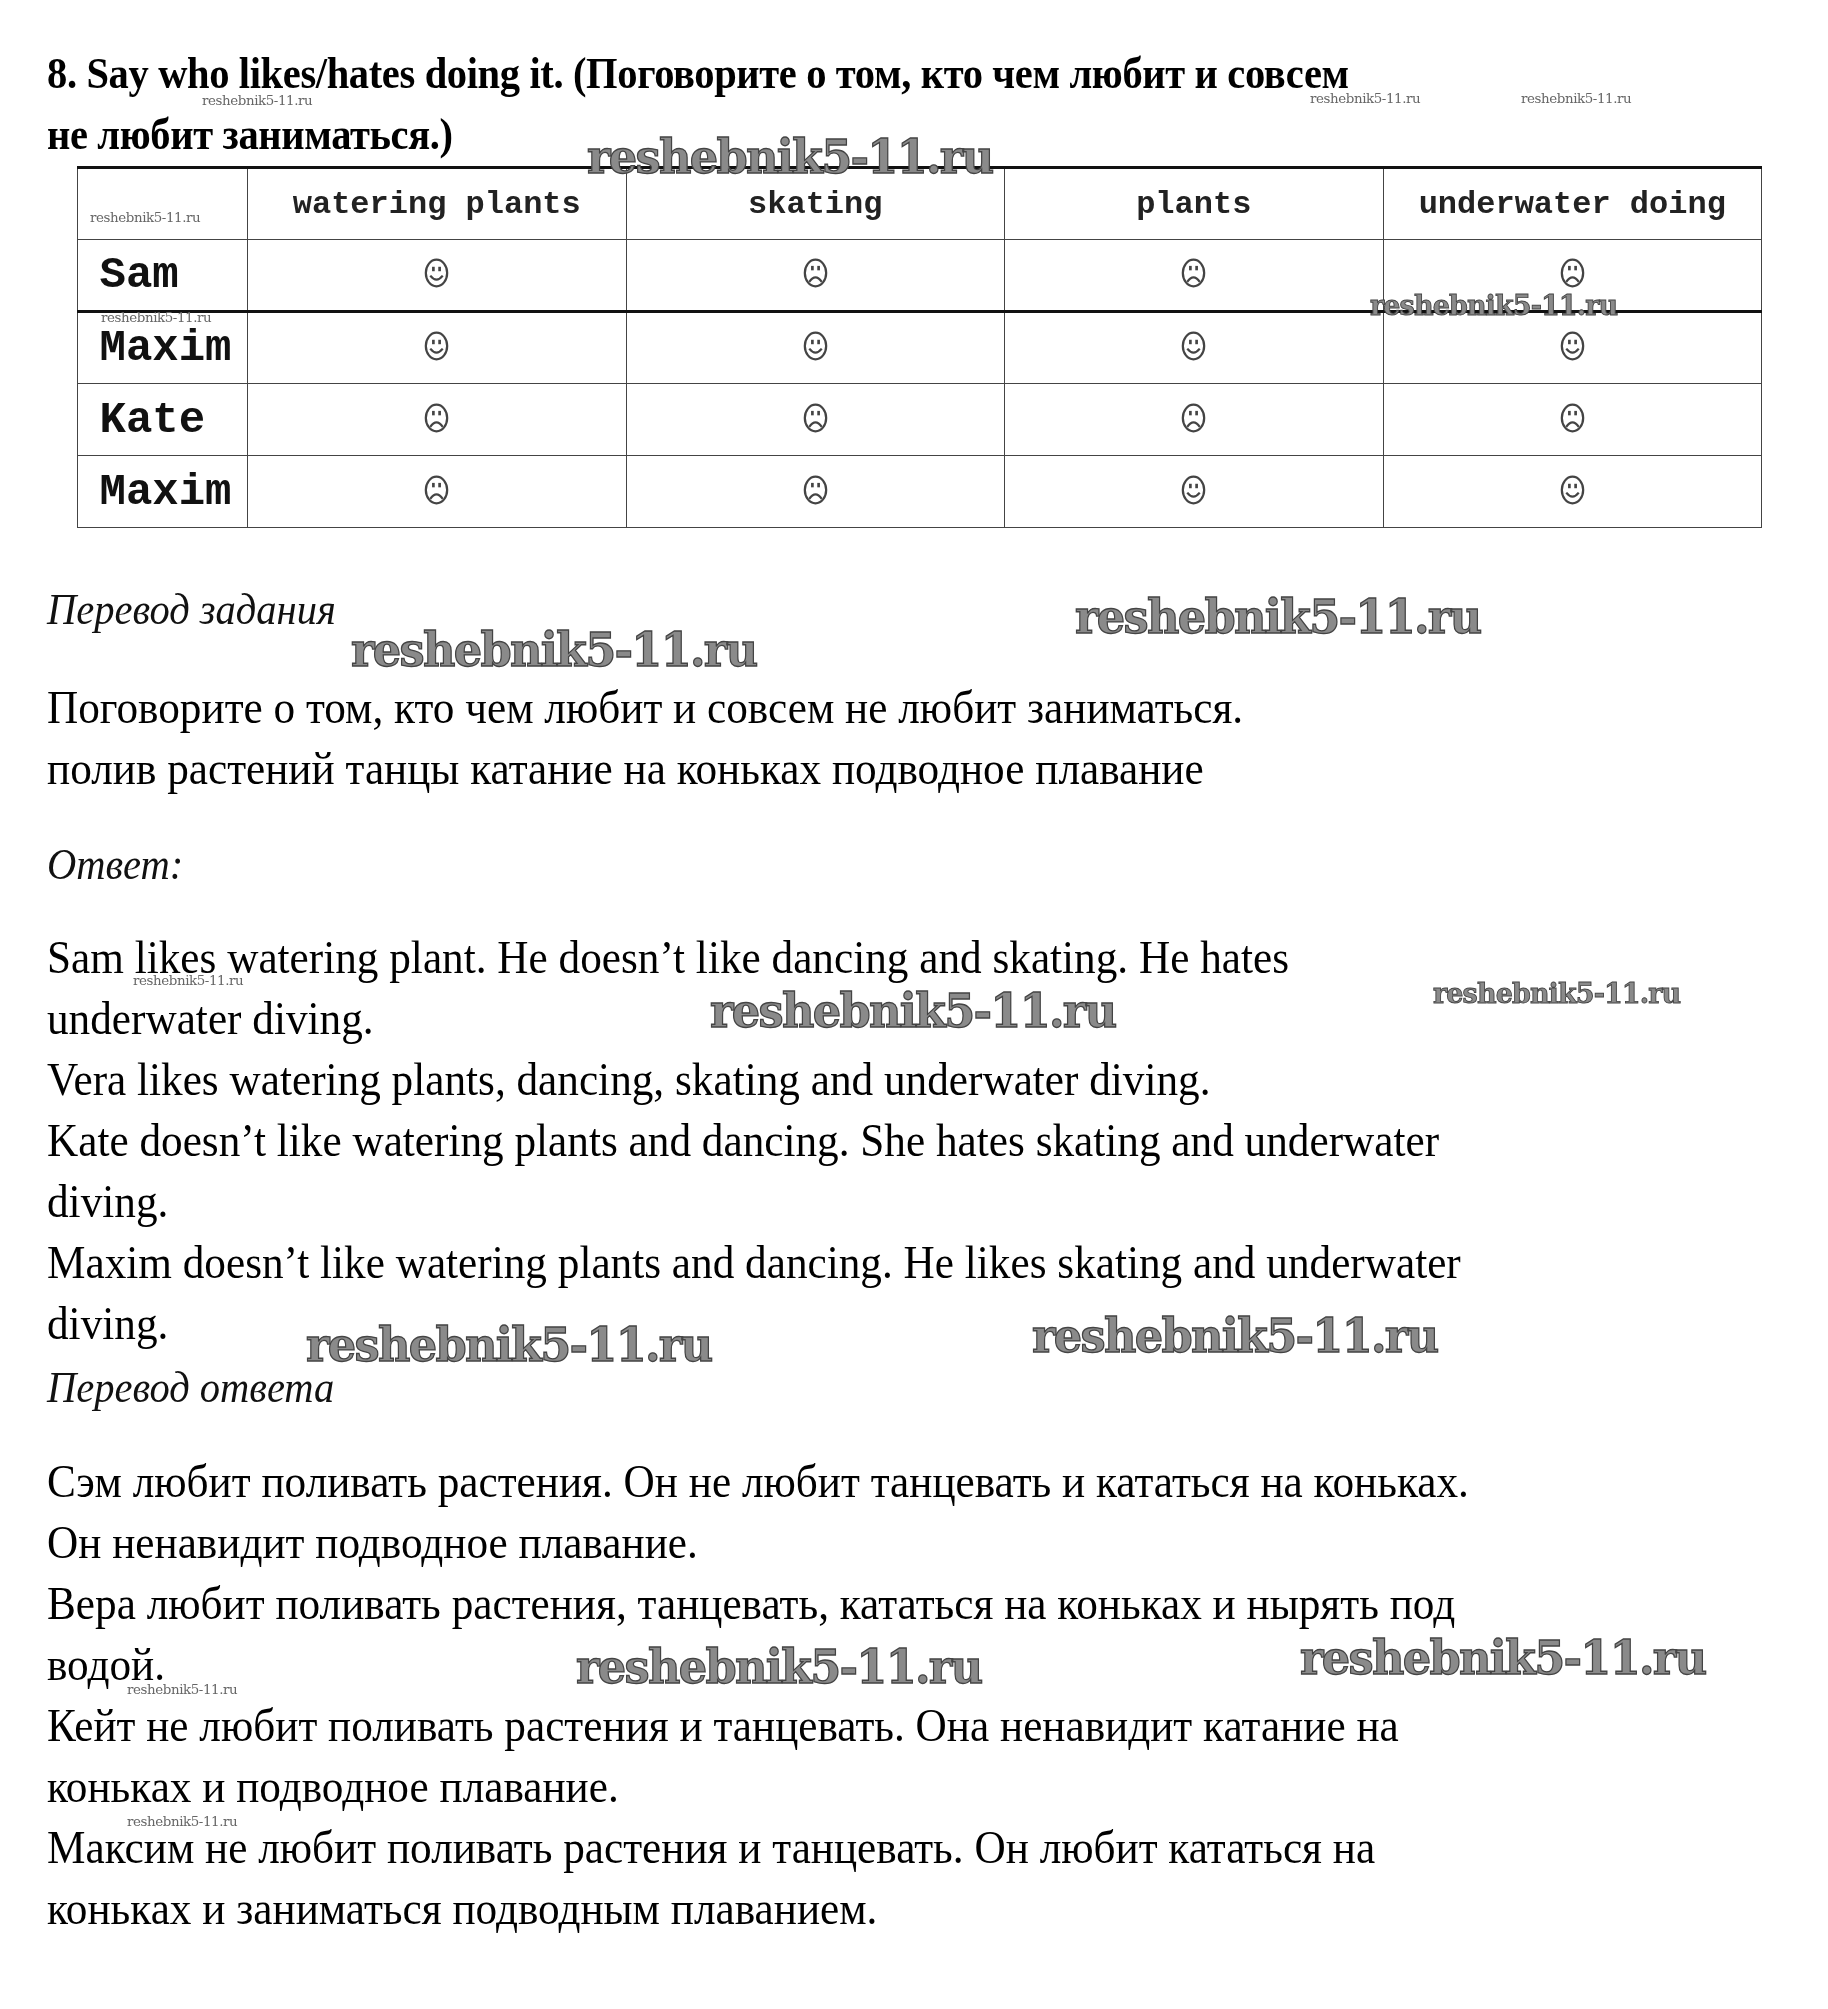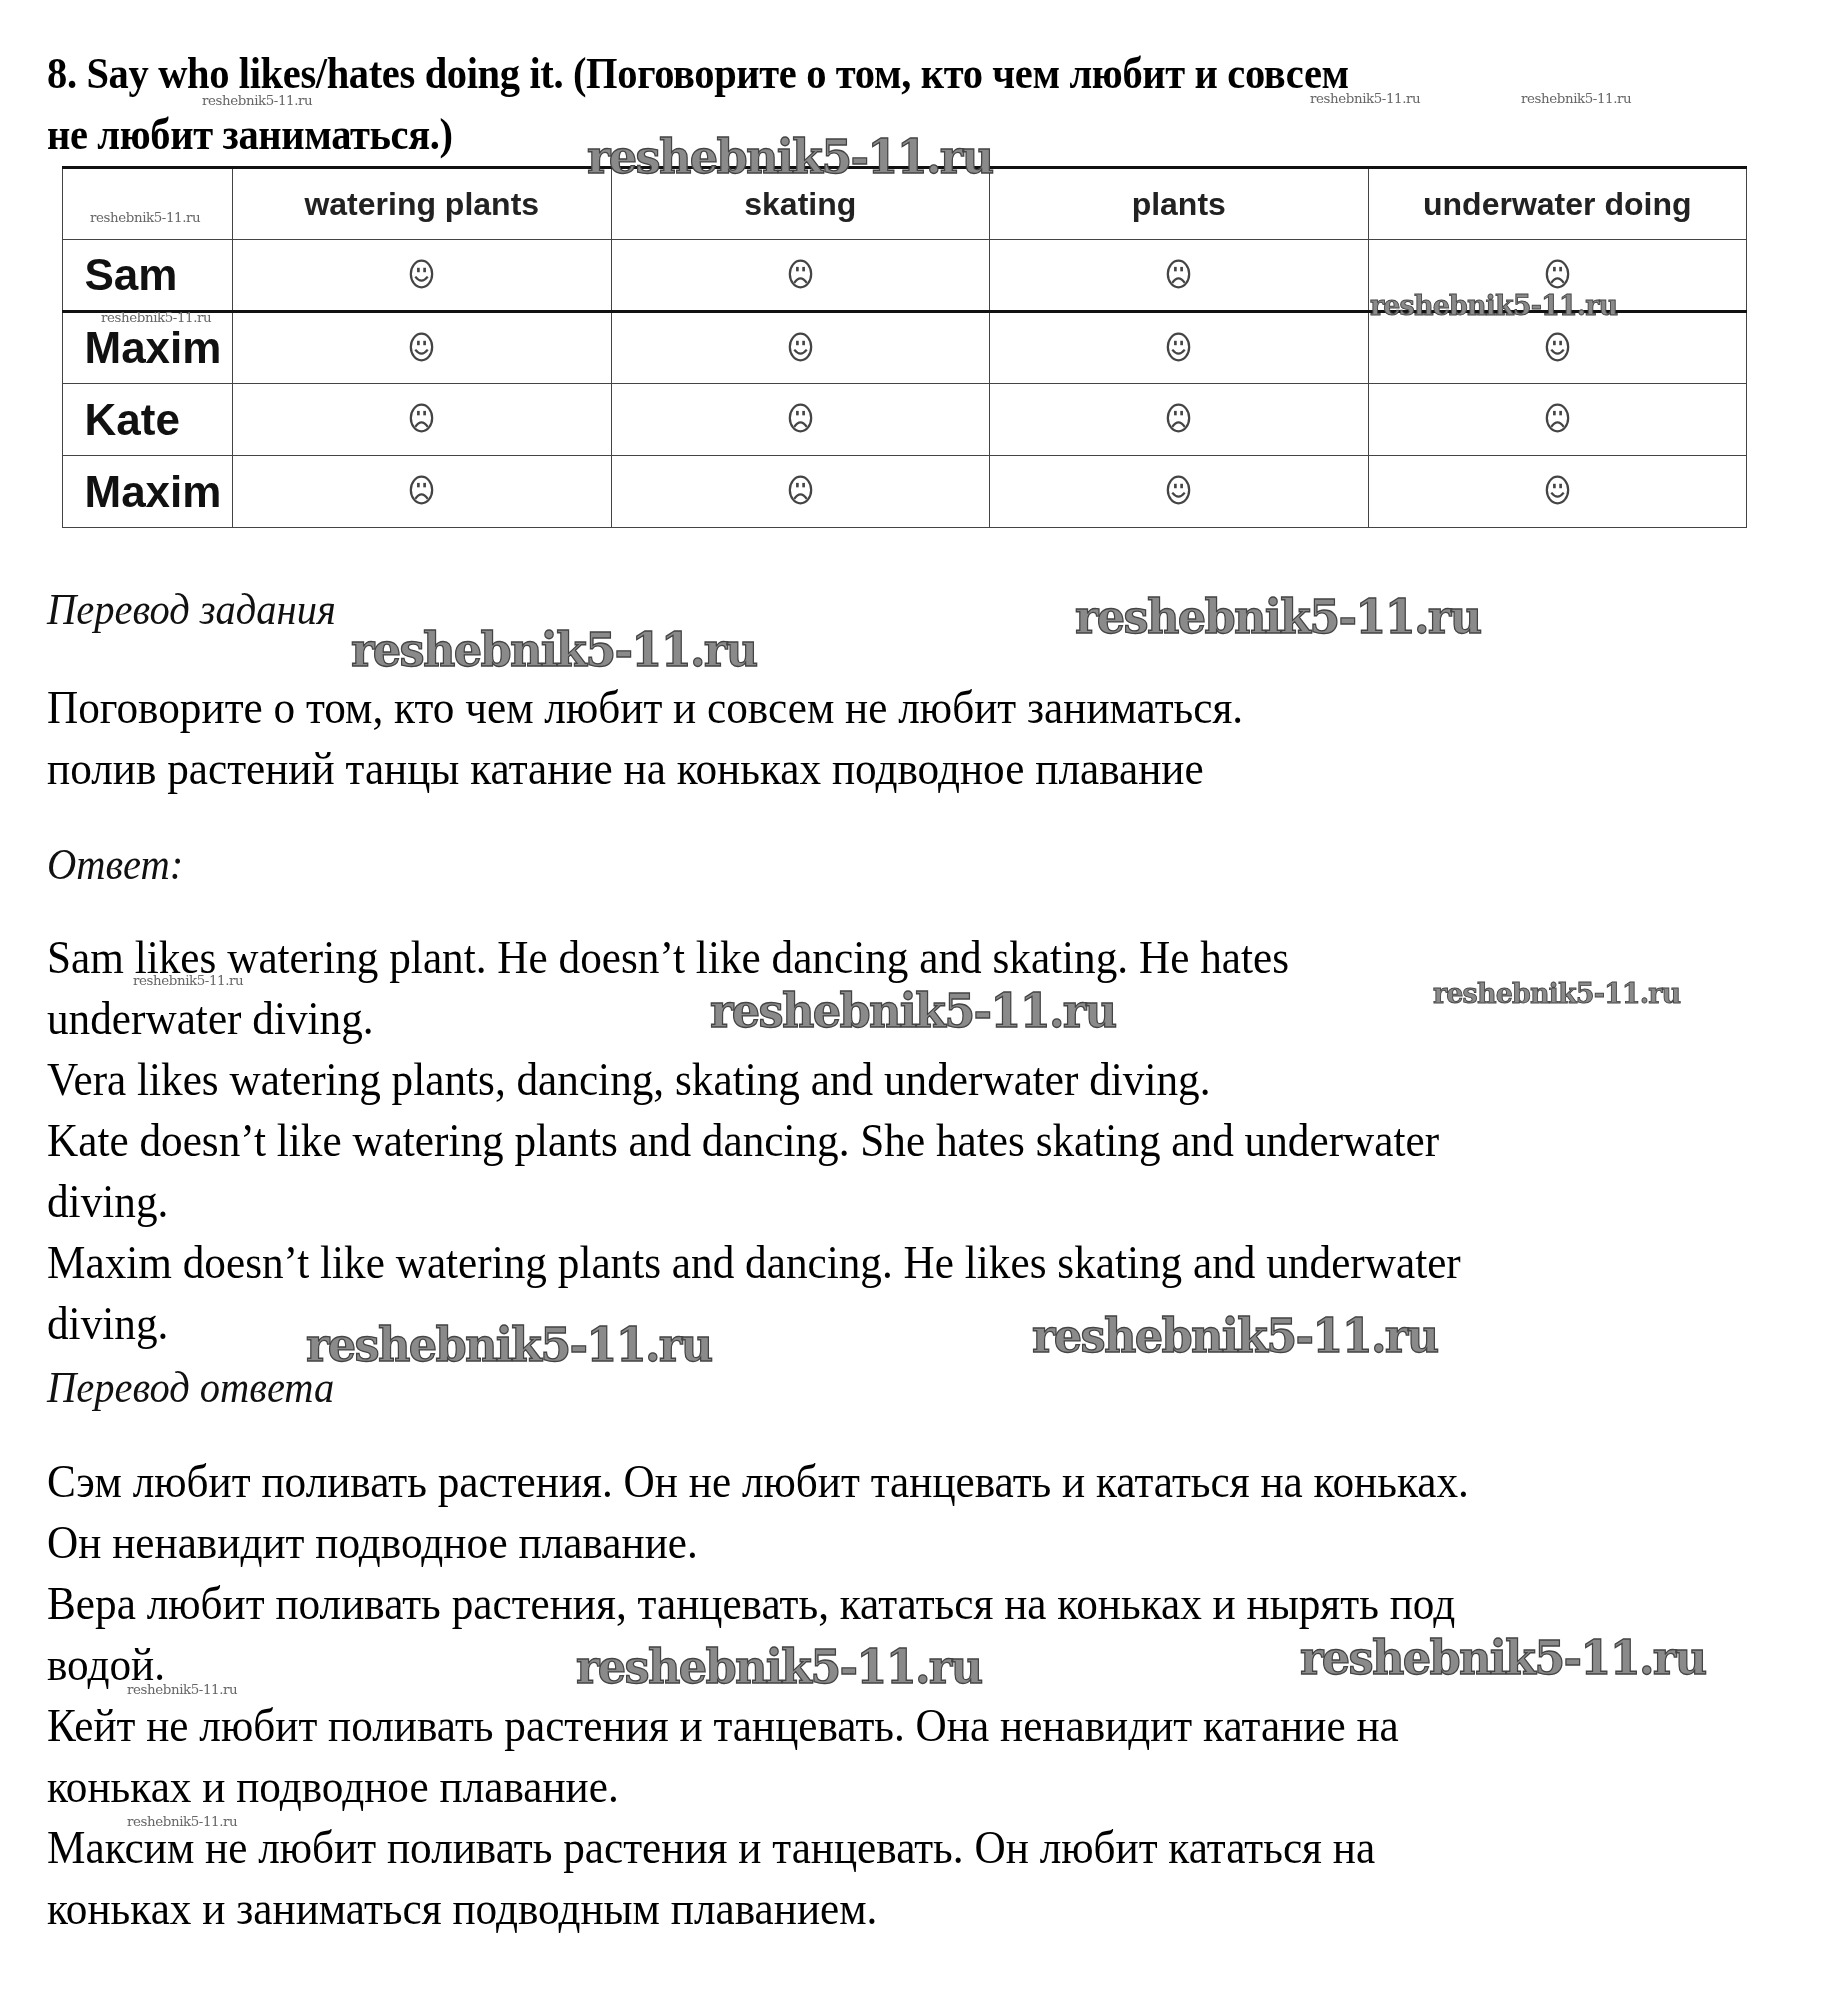--- a/index.html
+++ b/index.html
@@ -4,23 +4,23 @@
 <style>
   html, body { margin:0; padding:0; background:#ffffff; }
   body { width:1829px; height:2010px; position:relative; overflow:hidden; color:#000; }
   .page { position:absolute; left:0; top:0; width:1829px; height:1986px; }
   .title {
     position:absolute; left:47px; top:43px; width:1755px;
     font-family:"Liberation Serif", serif; font-weight:bold; font-size:45px; line-height:61px;
     transform:scaleX(0.9); transform-origin:left top; letter-spacing:-0.4px;
   }
   table.grid {
-    position:absolute; left:62px; top:166px; width:1685px; height:362px;
+    position:absolute; left:77px; top:166px; width:1685px; height:362px;
     border-collapse:collapse; table-layout:fixed;
-    font-family:Liberation Sans, sans-serif; font-weight:bold;
+    font-family:Liberation Mono, monospace; font-weight:bold;
   }
   table.grid td, table.grid th {
     border:1.8px solid #444; text-align:center; vertical-align:middle; padding:0;
   }
   table.grid tr { height:72px; }
   table.grid tr.head { height:72px; }
   table.grid th { font-size:32px; color:#222; font-weight:bold; }
   table.grid td.name { text-align:left; padding-left:21.5px; font-size:44px; color:#111; }
   table.grid tr.top-border td, table.grid tr.top-border th { border-top:3.6px solid #111; }
   table.grid col.c0 { width:170px; }

